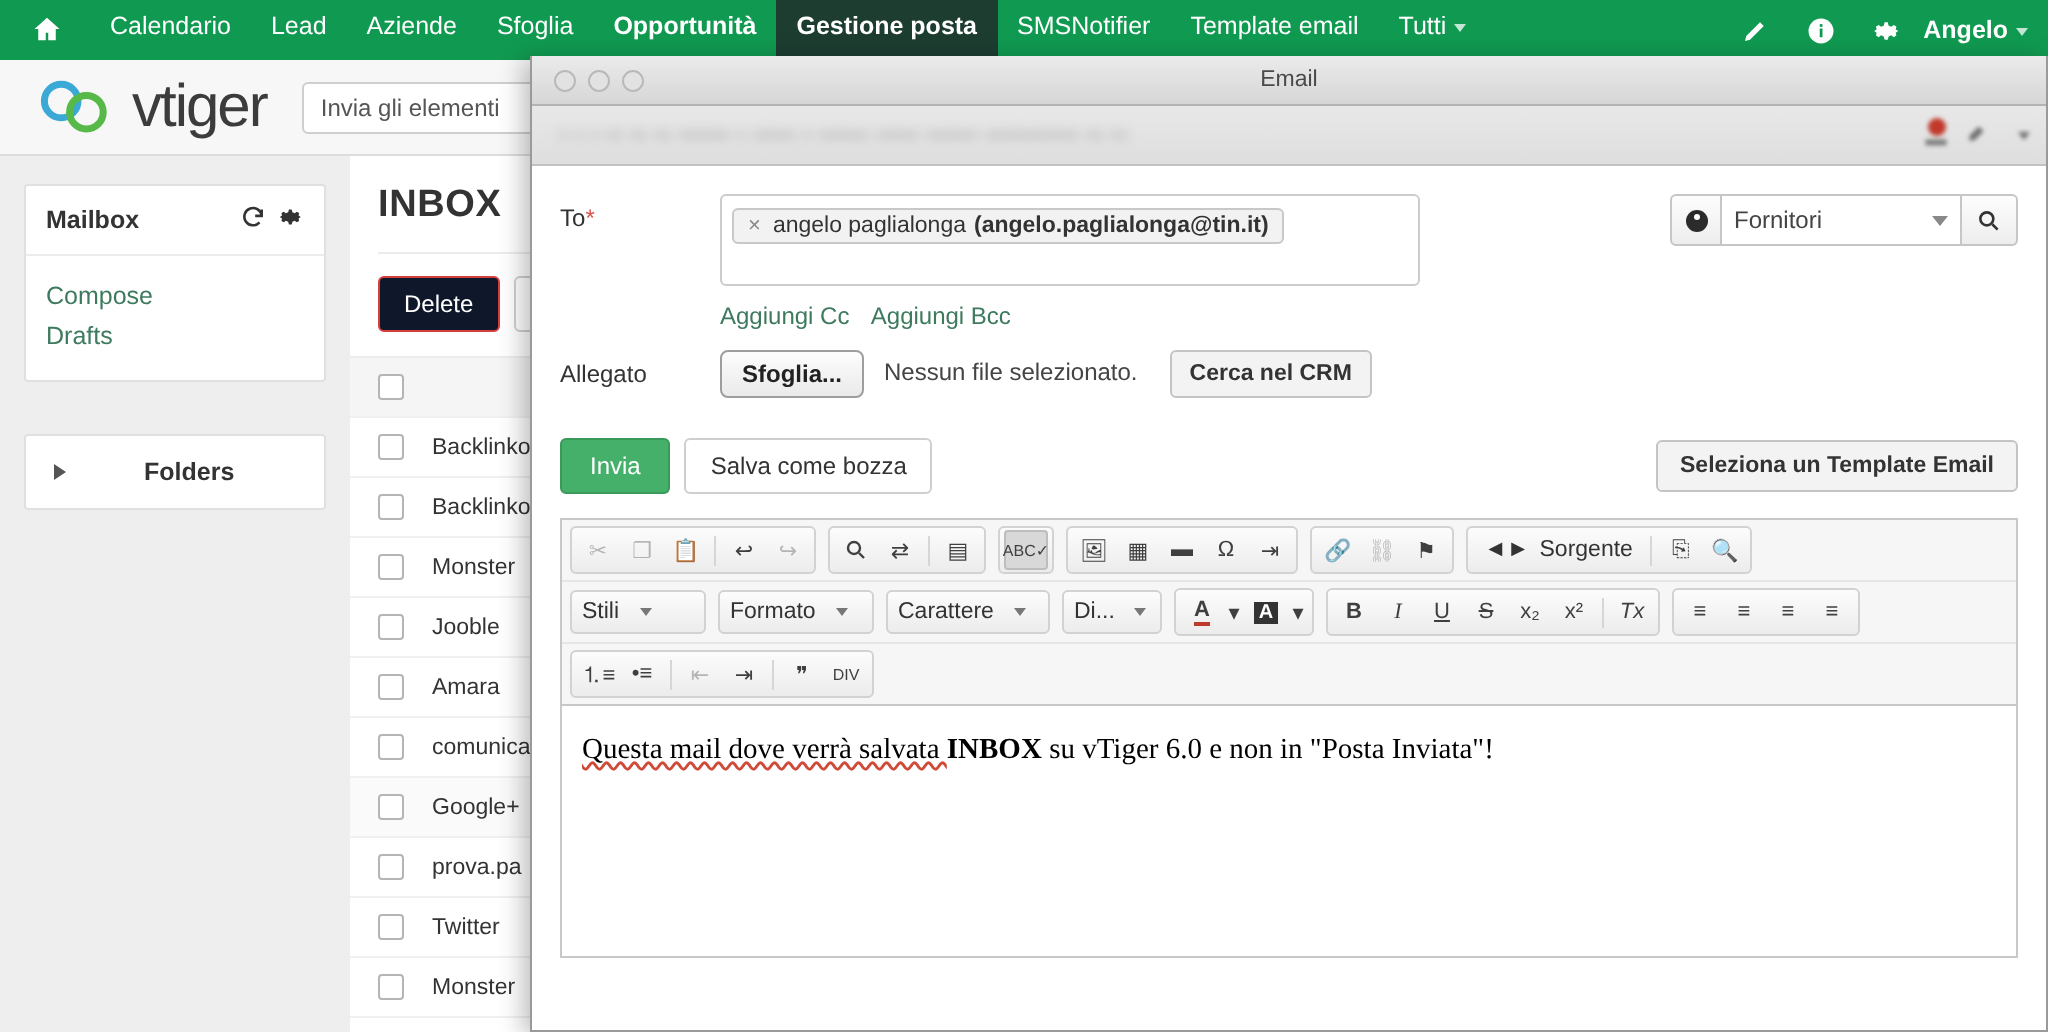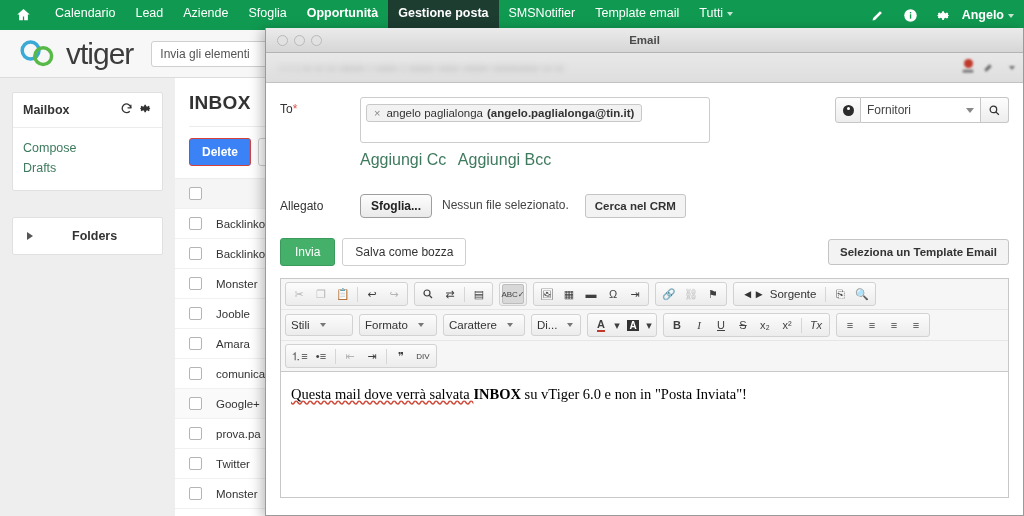--- a/index.html
+++ b/index.html
@@ -56,43 +56,43 @@
              padding: 11px 10px; display: flex; align-items: center; gap: 12px; }
   .tri-r { width: 0; height: 0; border-top: 4px solid transparent; border-bottom: 4px solid transparent;
            border-left: 6px solid #555; margin-left: 4px; }
   .folders-label { font-size: 12.5px; font-weight: bold; color: #333; margin-left: 27px; }
 
   
   .inbox { position: absolute; top: 78px; left: 175px; width: 849px; height: 438px; background: #fff; }
   .inbox-title { padding: 14px 0 0 14px; font-size: 19px; font-weight: bold; color: #333; letter-spacing: .3px; }
   .inbox-sep { margin: 12px 0 0 14px; border-top: 1px solid #ececec; width: 300px; }
   .inbox-actions { display: flex; gap: 7px; padding: 11px 0 0 14px; }
-  .btn-del { background: #3b82f6; color: #fff; border: 1px solid #d43f3a; border-radius: 3px;
-             font-size: 12px; font-weight: bold; padding: 6px 12px; }
+  .btn-del { background: #0f172a; color: #fff; border: 1px solid #d43f3a; border-radius: 3px;
+             font-size: 12px; font-weight: normal; padding: 6px 12px; }
   .btn-plain { background: #fff; color: #444; border: 1px solid #cfcfcf; border-radius: 3px;
                font-size: 12px; padding: 6px 12px; }
   .mail-table { margin-top: 12px; width: 300px; border-top: 1px solid #ececec; }
   .mail-row { display: flex; align-items: center; height: 30px; border-bottom: 1px solid #f0f0f0;
               padding-left: 14px; font-size: 11.5px; color: #333; }
   .mail-row.head { background: #f5f5f5; }
   .mail-row.alt { background: #fafafa; }
   .chk { width: 13px; height: 13px; border: 1px solid #b5b5b5; border-radius: 2px; background: #fff;
          margin-right: 14px; flex: none; }
   .mail-from { white-space: nowrap; overflow: hidden; }
 
   
   .modal { position: absolute; top: 28px; left: 265px; width: 759px; height: 488px;
            background: #f1f1f1; border: 1px solid #9a9a9a; border-top: none;
            box-shadow: -3px 2px 12px rgba(0,0,0,.28); overflow: hidden; }
   .titlebar { height: 25px; background: linear-gradient(#ebebeb, #d6d6d6);
               border-bottom: 1px solid #b3b3b3; display: flex; align-items: center; position: relative; }
   .lights { display: flex; gap: 6px; padding-left: 11px; }
   .light { width: 11px; height: 11px; border-radius: 50%; background: #e2e2e2; border: 1px solid #b9b9b9; }
   .modal-title { position: absolute; left: 0; right: 0; text-align: center;
-                 font-size: 11.5px; color: #4a4a4a; font-weight: bold; pointer-events: none; }
+                 font-size: 11.5px; color: #4a4a4a; font-weight: normal; pointer-events: none; }
   .blurbar { height: 30px; background: linear-gradient(#e8e8e8, #dedede);
              border-bottom: 1px solid #c2c2c2; display: flex; align-items: center;
              justify-content: space-between; padding: 0 8px; }
   .blurtext { font-size: 11px; color: #9b9b9b; filter: blur(3px); letter-spacing: .4px;
               white-space: nowrap; overflow: hidden; padding-left: 6px; opacity: .85; }
   .blur-right { display: flex; align-items: center; gap: 8px; filter: blur(1.1px); }
   .dl-icon { position: relative; width: 14px; height: 14px; }
   .dl-badge { position: absolute; top: -2px; left: 3px; width: 9px; height: 9px; border-radius: 50%;
               background: #c0392b; }
   .modal-body { background: #fff; height: 433px; overflow: hidden; position: relative; }
@@ -115,21 +115,21 @@
   .circ-dot { width: 11px; height: 11px; border-radius: 50%; background: #2b2b2b; position: relative; }
   .circ-dot:after { content: ""; position: absolute; left: 4px; top: 2px; width: 3px; height: 3px;
                     background: #fff; border-radius: 50%; }
   .sel-box { width: 120px; height: 26px; border: 1px solid #c6c6c6; border-left: none; background: #fff;
              font-size: 12px; color: #444; display: flex; align-items: center; padding: 0 6px; }
   .sel-caret { margin-left: auto; width: 0; height: 0; border-left: 4px solid transparent;
                border-right: 4px solid transparent; border-top: 5px solid #888; }
   .mag-btn { width: 28px; height: 26px; border: 1px solid #c6c6c6; border-left: none;
              border-radius: 0 3px 3px 0; background: linear-gradient(#fdfdfd,#ededed);
              display: flex; align-items: center; justify-content: center; }
-  .cc-links { padding-left: 80px; margin: -2px 0 25px 0; font-size: 16px; }
+  .cc-links { padding-left: 80px; margin: -2px 0 10px 0; font-size: 12px; }
   .cc-links span { color: #3e7a5e; margin-right: 8px; cursor: pointer; }
   .subj-input { width: 360px; height: 26px; border: 1px solid #cccccc; border-radius: 3px;
                 font-size: 12px; color: #666; padding: 0 8px; line-height: 24px; background: #fff; }
   .file-btn { border: 1px solid #9e9e9e; border-radius: 4px; background: linear-gradient(#fdfdfd,#eaeaea);
               font-size: 12px; color: #222; padding: 4px 10px; font-weight: bold; }
   .file-none { font-size: 12px; color: #444; margin-left: 10px; padding-top: 4px; }
   .crm-btn { margin-left: 16px; border: 1px solid #c4c4c4; border-radius: 3px; background: #f3f3f3;
              font-size: 11.5px; color: #333; font-weight: bold; padding: 5px 9px; }
   .actions { display: flex; align-items: center; padding: 10px 14px 0 14px; }
   .btn-send { background: #45b06a; color: #fff; border: 1px solid #3a9a5c; border-radius: 3px;

